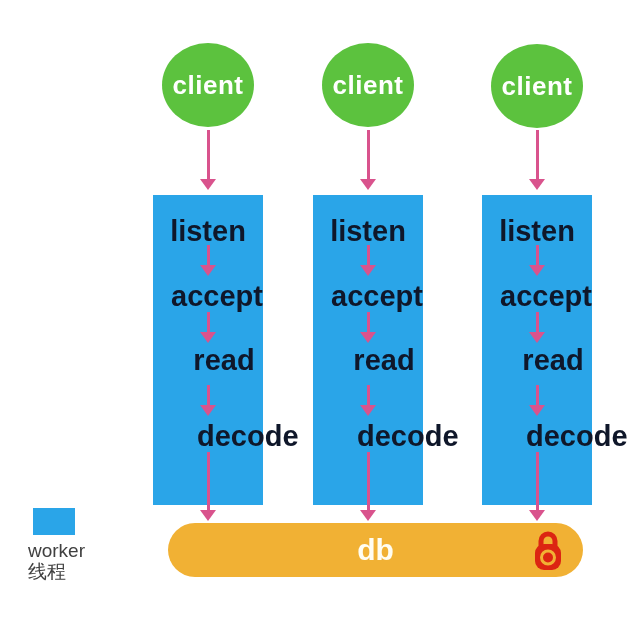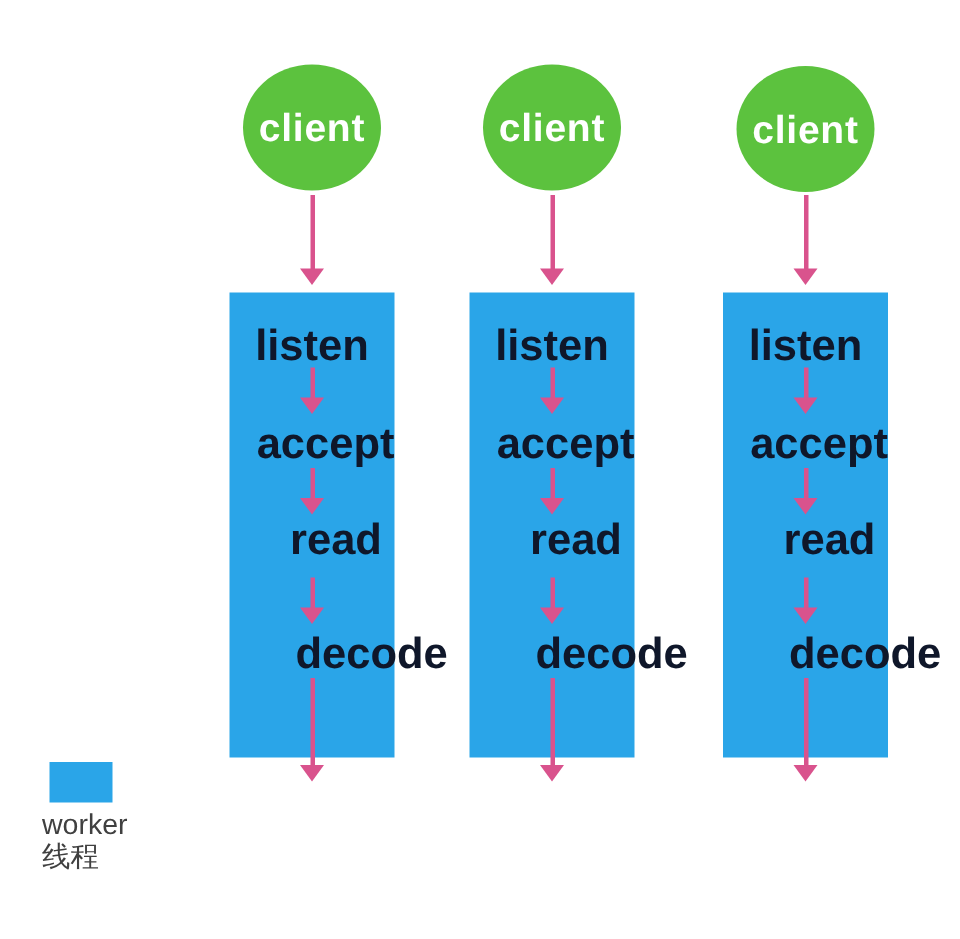--- a/index.html
+++ b/index.html
@@ -192,20 +192,28 @@
     <div class="arrow iarr ia2"></div>
     <div class="step s3">read</div>
     <div class="arrow iarr ia3"></div>
     <div class="step s4">decode</div>
   </div>
 
   <div class="arrow a-db ax1"></div>
   <div class="arrow a-db ax2"></div>
   <div class="arrow a-db ax3"></div>
 
+  <div class="dbbar">
+    <span class="dblabel">db</span>
+    <svg class="lock" viewBox="0 0 26 40" xmlns="http://www.w3.org/2000/svg">
+      <path d="M 6 18 L 6 11 A 7 7 0 0 1 20 11 L 20 18" fill="none" stroke="#dc2512" stroke-width="5"></path>
+      <rect x="0" y="14" width="26" height="26" rx="9" fill="#dc2512"></rect>
+      <circle cx="13" cy="27.5" r="6.5" fill="none" stroke="#f1b134" stroke-width="3"></circle>
+    </svg>
+  </div>
 
   <div class="legend-swatch"></div>
   <div class="legend-label">
     <div>worker</div>
     <div>线程</div>
   </div>
 
 </div>
 
 </body></html>

